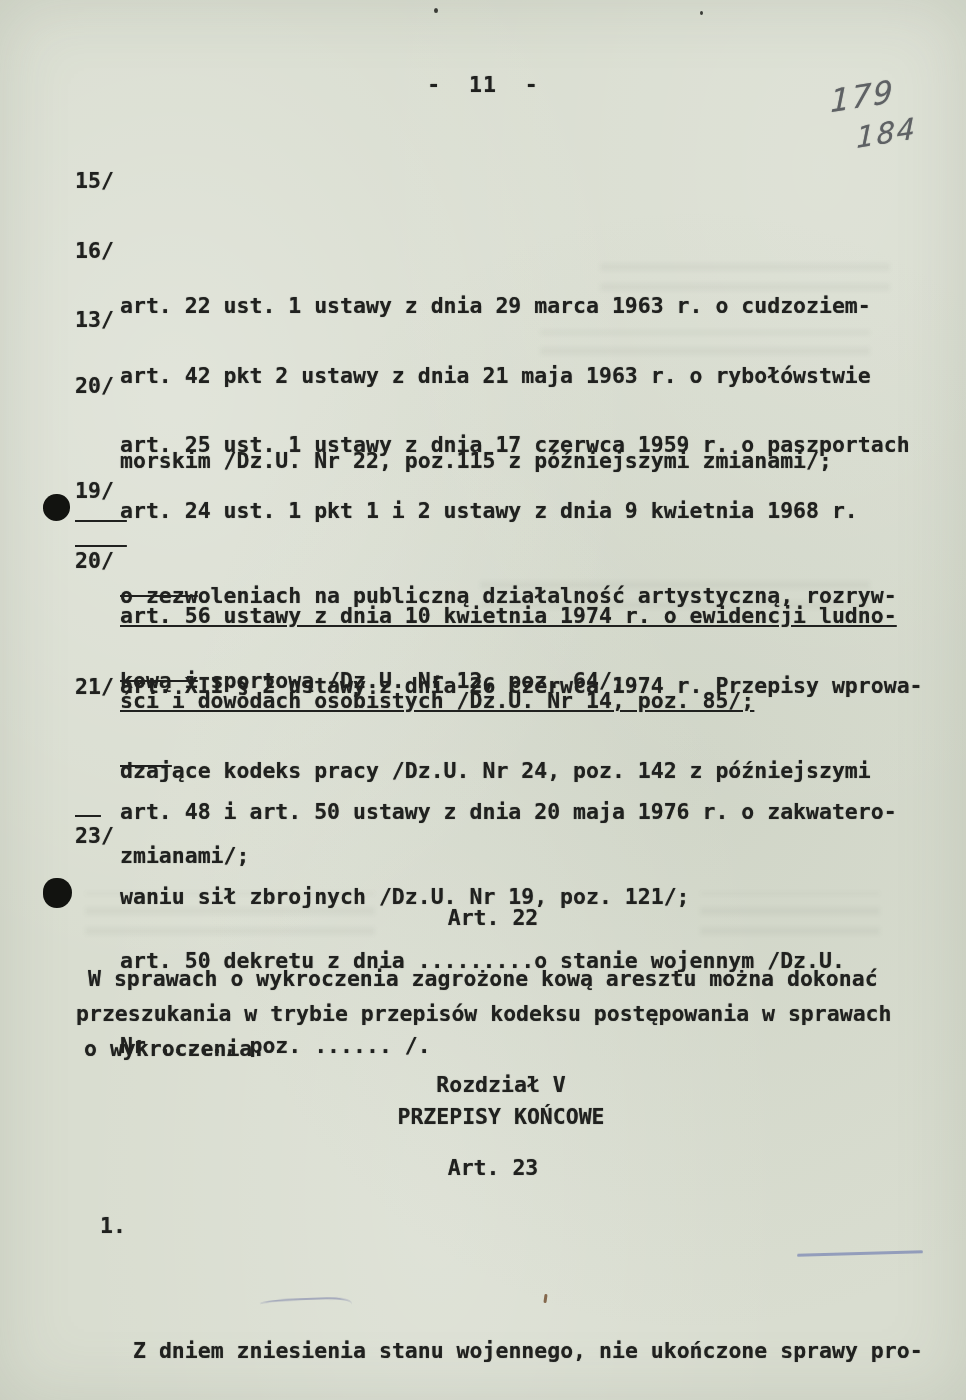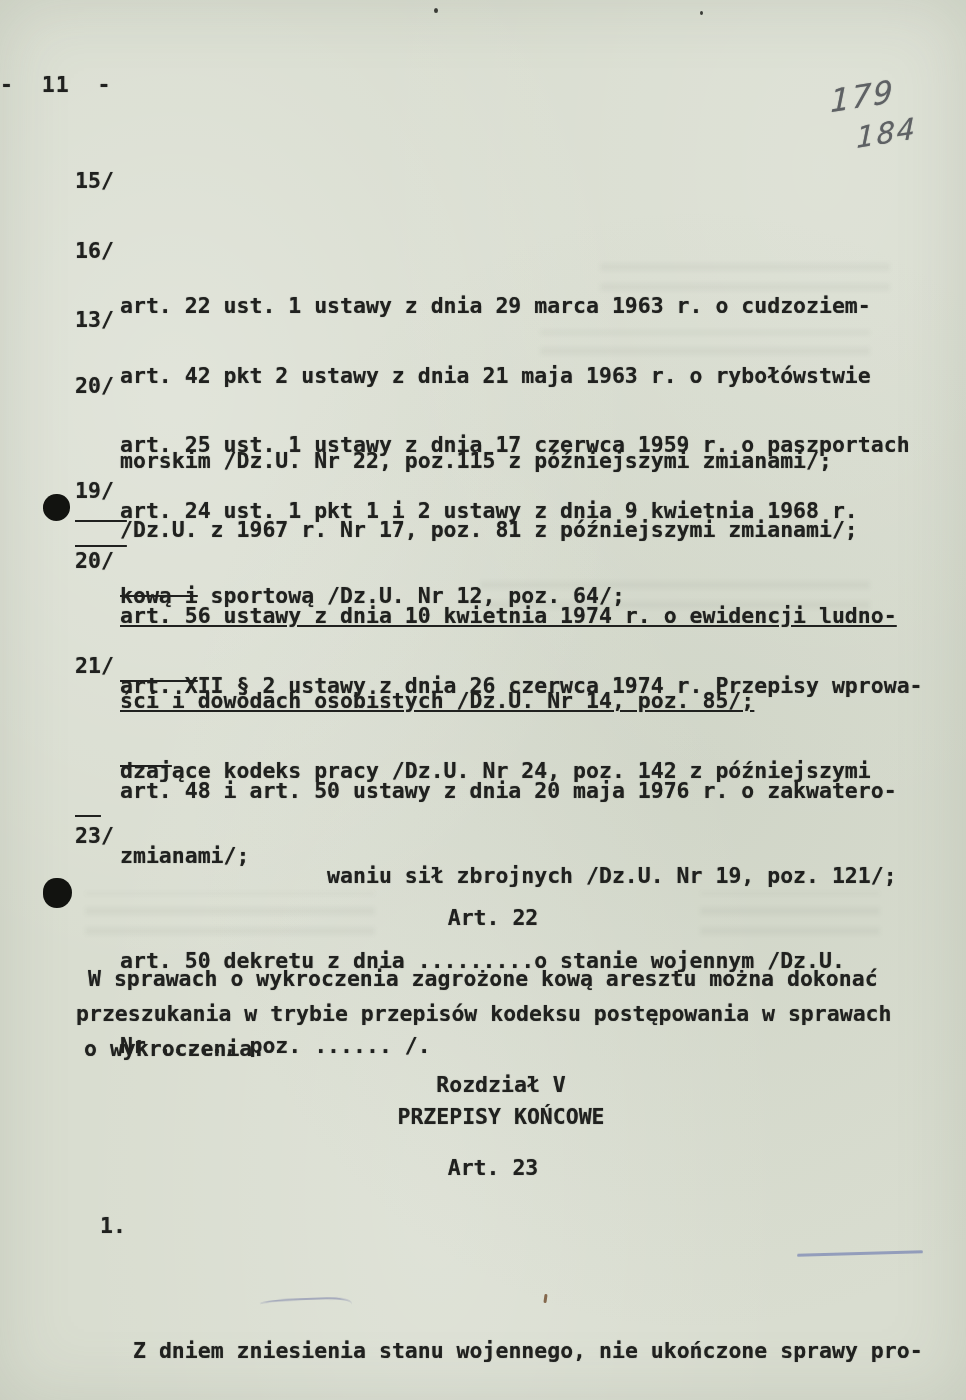--- a/index.html
+++ b/index.html
@@ -19,21 +19,21 @@
     box-shadow:inset 0 0 70px rgba(118,128,108,0.20);
   }
   .typewriter{
     font-family:"DejaVu Sans Mono","Liberation Mono",monospace;
     font-weight:bold;
     font-size:21.5px;
     color:#20211f;
     text-shadow:0 0 1px rgba(28,29,26,0.55);
     white-space:pre;
   }
-  .header-num{position:absolute;top:72px;left:0;width:100%;letter-spacing:1px;}
+  .header-num{position:absolute;top:72px;left:0;width:100%;text-align:center;letter-spacing:1px;}
   .hand{
     position:absolute;
     font-family:"DejaVu Sans",sans-serif;
     font-style:italic;
     color:#5e6164;
     text-shadow:0 0 1px rgba(90,92,95,0.6);
     transform:rotate(-9deg) skewX(-10deg);
     letter-spacing:2px;
   }
   .hand-1{top:78px;left:830px;font-size:31px;}
@@ -108,28 +108,28 @@
     <div class="lines">
       <div class="line">art. 42 pkt 2 ustawy z dnia 21 maja 1963 r. o rybołówstwie</div>
       <div class="line">morskim /Dz.U. Nr 22, poz.115 z późniejszymi zmianami/;</div>
     </div>
   </div>
 
   <div class="item typewriter" style="top:302px;">
     <span class="num">13/</span>
     <div class="lines">
       <div class="line">art. 25 ust. 1 ustawy z dnia 17 czerwca 1959 r. o paszportach</div>
-      <div class="line">/Dz.U. z 1967 r. Nr 17, poz. 81 z późniejszymi zmianami/;</div>
     </div>
   </div>
 
   <div class="item typewriter" style="top:368px;">
     <span class="num">20/</span>
     <div class="lines">
       <div class="line">art. 24 ust. 1 pkt 1 i 2 ustawy z dnia 9 kwietnia 1968 r.</div>
+      <div class="line">o zezwoleniach na publiczną działalność artystyczną, rozryw-</div>
       <div class="line">kową i sportową /Dz.U. Nr 12, poz. 64/;</div>
     </div>
   </div>
 
   <div class="item typewriter" style="top:473px;text-decoration:underline;">
     <span class="num">19/</span>
     <div class="lines">
       <div class="line">art. 56 ustawy z dnia 10 kwietnia 1974 r. o ewidencji ludno-</div>
       <div class="line">ści i dowodach osobistych /Dz.U. Nr 14, poz. 85/;</div>
     </div>
@@ -137,21 +137,21 @@
 
   <div class="item typewriter" style="top:543px;">
     <span class="num">20/</span>
     <div class="lines">
       <div class="line">art. XII § 2 ustawy z dnia 26 czerwca 1974 r. Przepisy wprowa-</div>
       <div class="line">dzające kodeks pracy /Dz.U. Nr 24, poz. 142 z późniejszymi</div>
       <div class="line">zmianami/;</div>
     </div>
   </div>
 
-  <div class="item typewriter" style="top:648px;text-align:right;">
+  <div class="item typewriter" style="top:669px;">
     <span class="num">21/</span>
     <div class="lines">
       <div class="line">art. 48 i art. 50 ustawy z dnia 20 maja 1976 r. o zakwatero-</div>
       <div class="line">waniu sił zbrojnych /Dz.U. Nr 19, poz. 121/;</div>
     </div>
   </div>
 
 
   <div class="item typewriter" style="top:818px;">
     <span class="num">23/</span>

